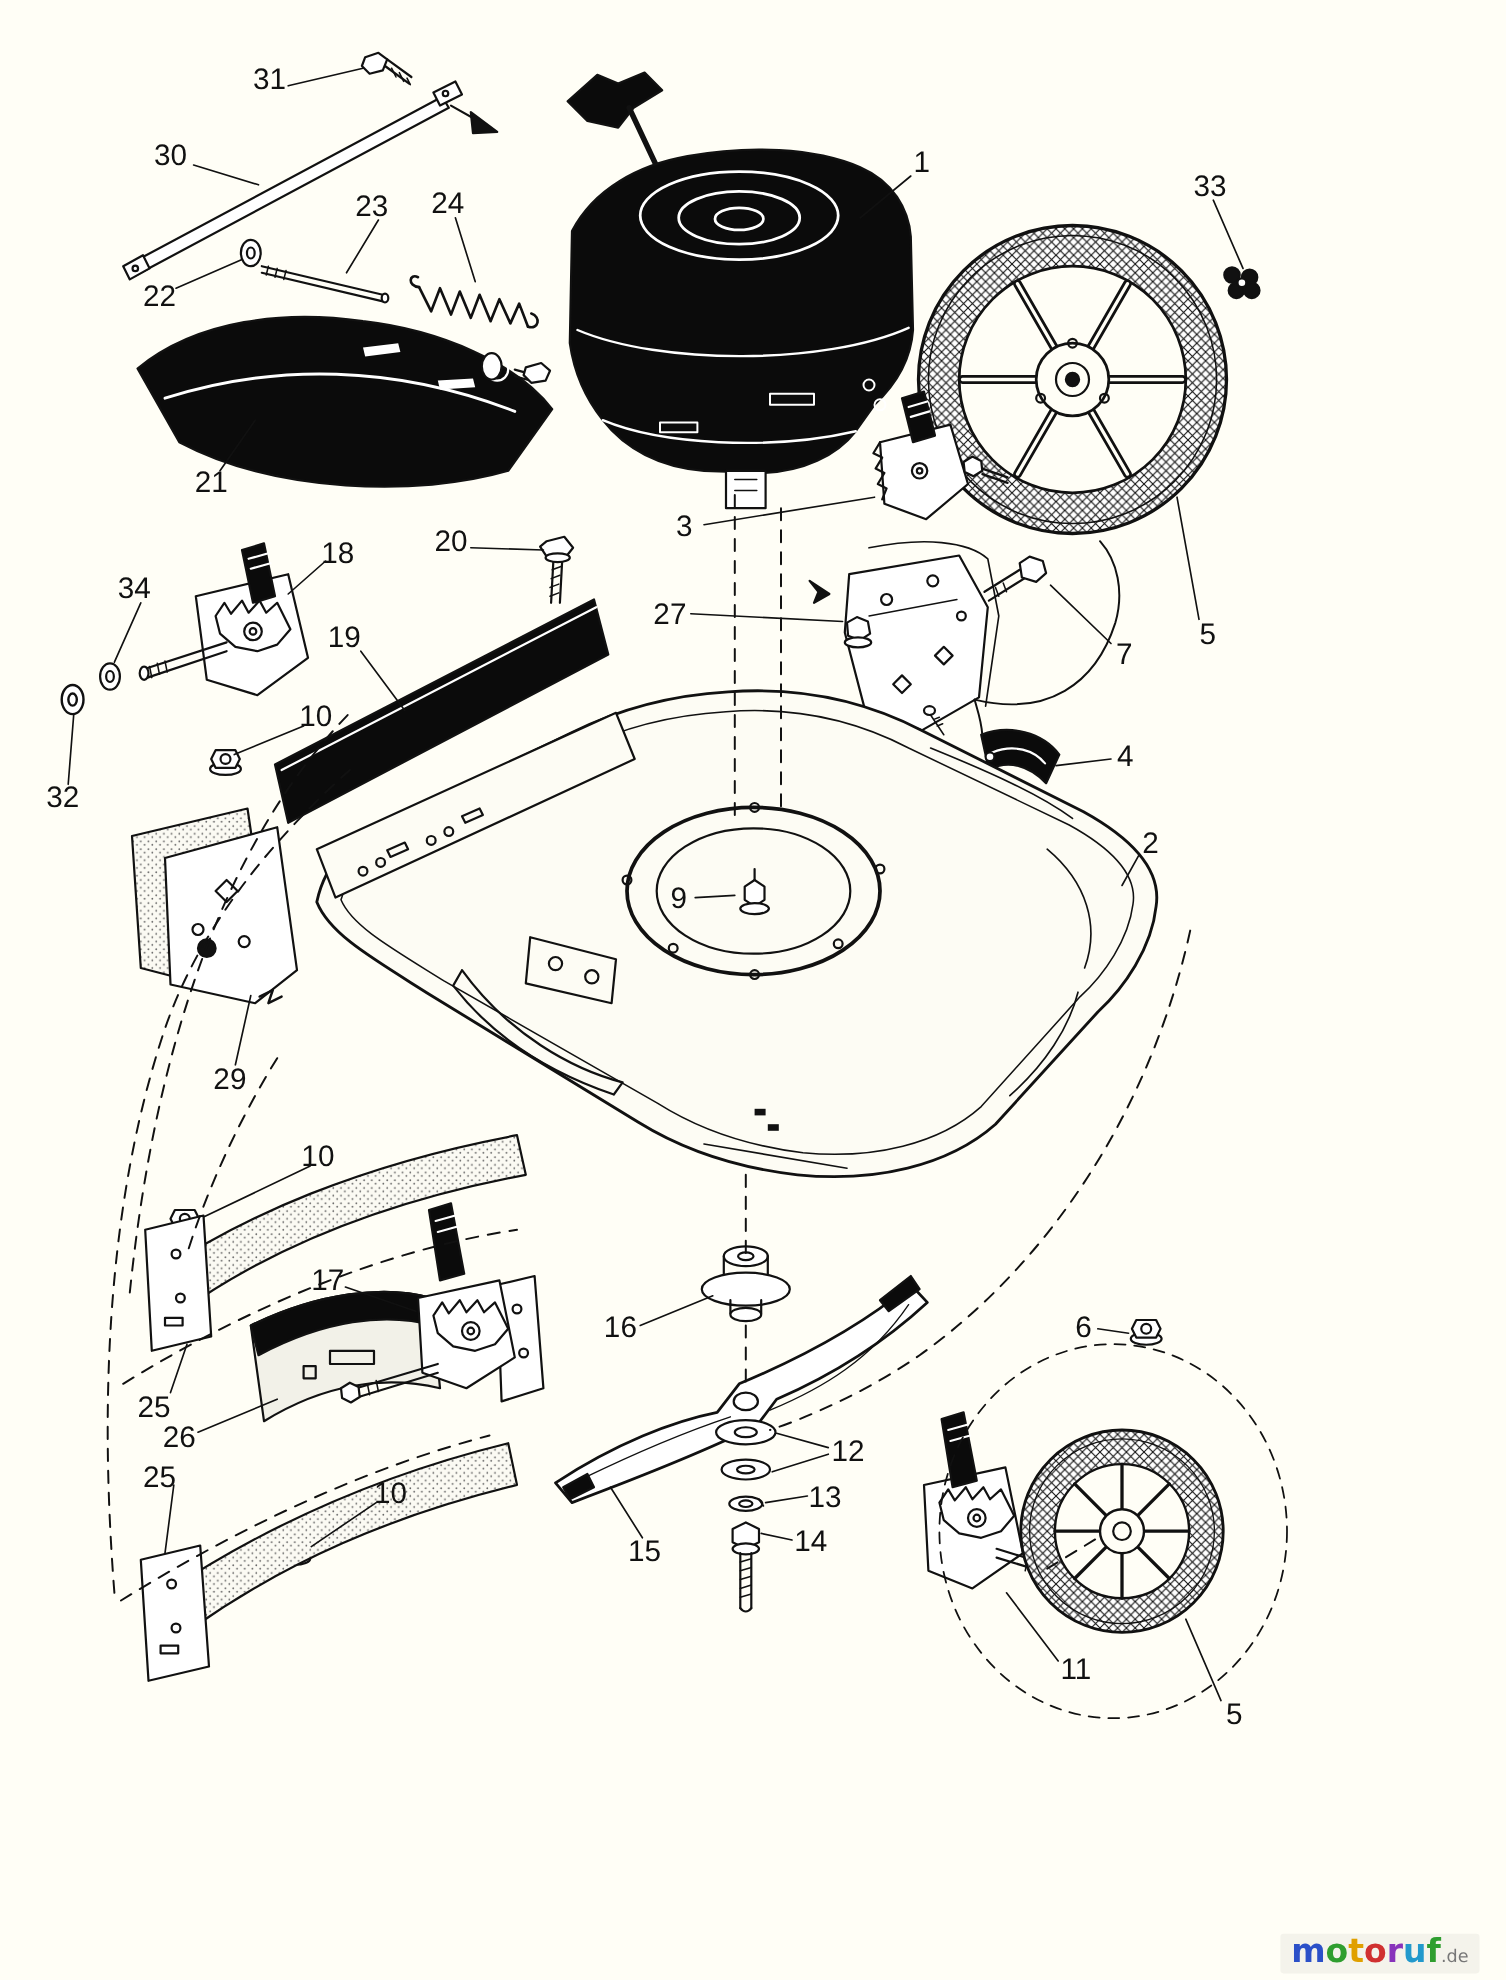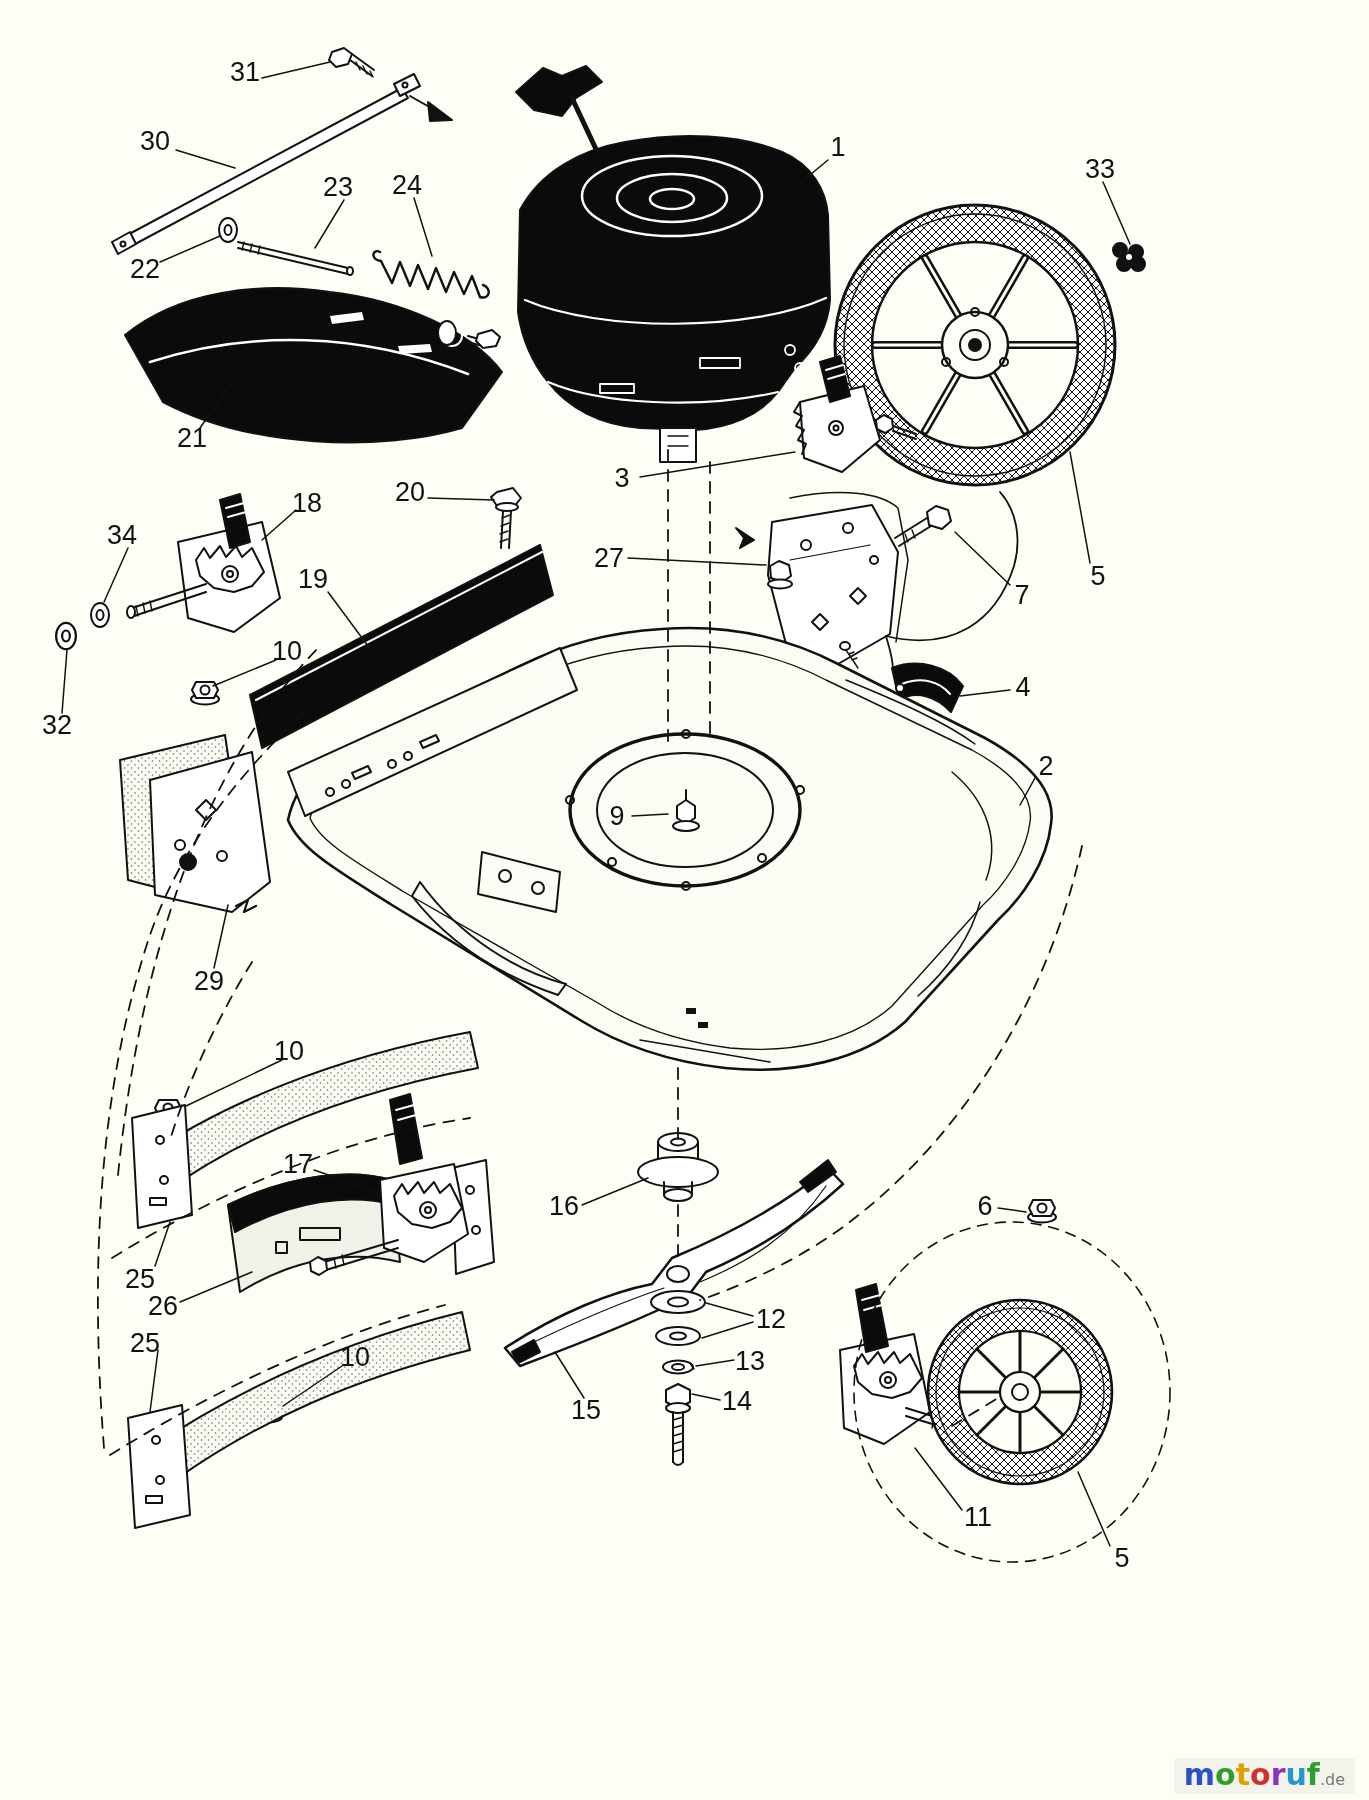--- a/index.html
+++ b/index.html
@@ -8,21 +8,21 @@
     background:#fffef6;
     font-family:"Liberation Sans", sans-serif;
     overflow:hidden;
   }
   svg.diagram{display:block;width:1369px;height:1800px;}
   .part-label{
     font-family:"Liberation Sans", sans-serif;
     font-size:27px;fill:#111;
   }
   .watermark{
-    position:absolute;right:14px;bottom:6px;
+    position:absolute;right:24px;bottom:6px;
     background:rgba(243,242,233,0.92);
     padding:2px 10px 4px 10px;border-radius:3px;
     font-family:"DejaVu Sans", sans-serif;
     font-weight:bold;line-height:1;
     user-select:none;cursor:pointer;
   }
   .wm-letter{font-size:30px;}
   .wm-suffix{font-size:16px;font-weight:normal;}
 </style>
 </head>

